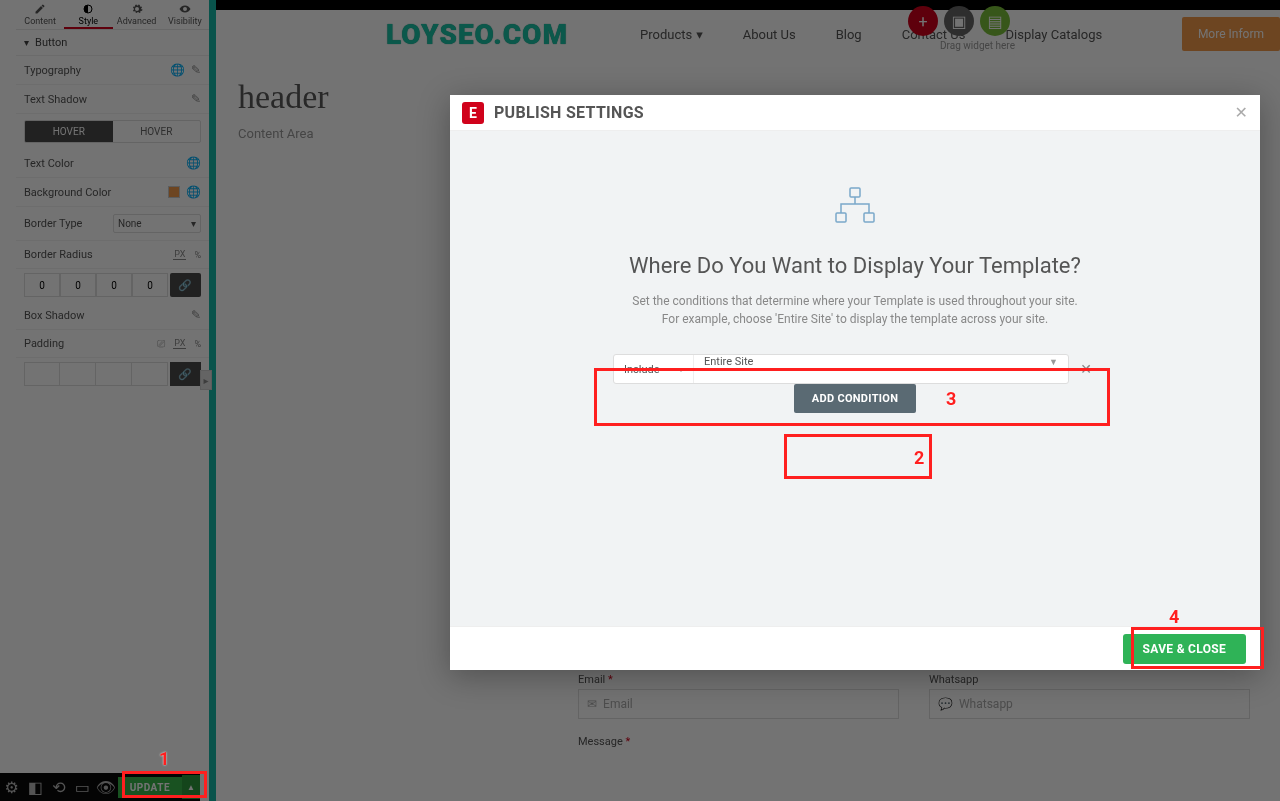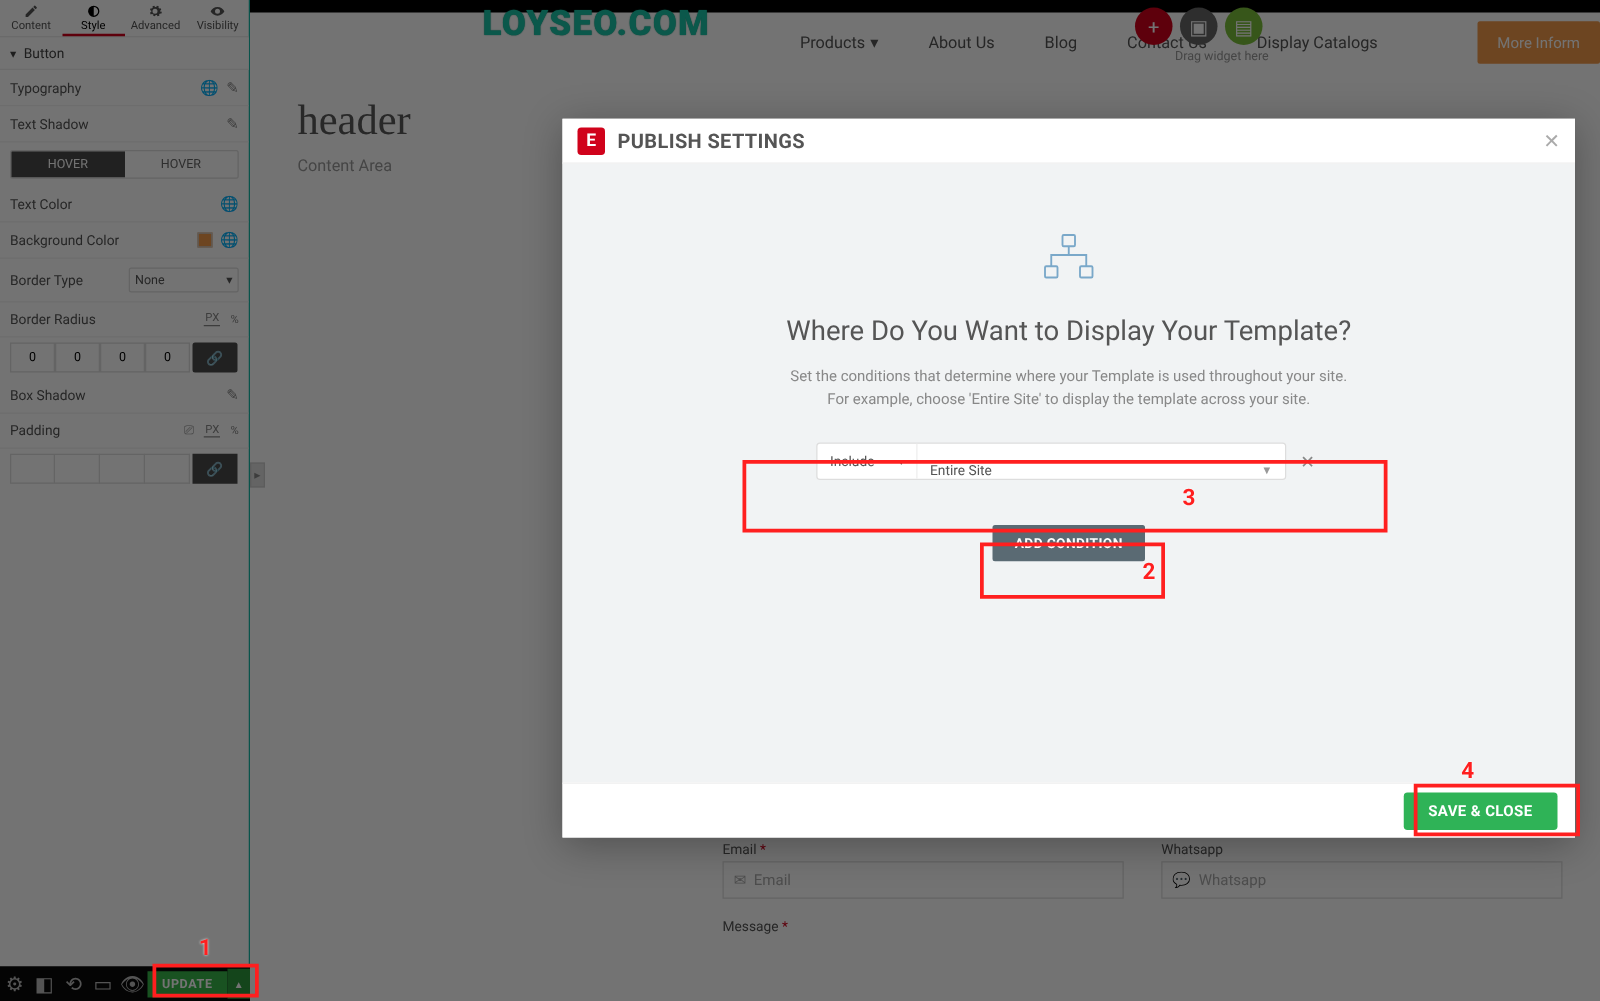--- a/index.html
+++ b/index.html
@@ -1,19 +1,19 @@
 <!DOCTYPE html>
 <html><head>
 <meta charset="utf-8">
 <style>
 *{margin:0;padding:0;box-sizing:border-box;font-family:Roboto,Arial,sans-serif}
 html,body{width:1280px;height:801px;overflow:hidden;background:#fff;position:relative}
 .overlay{position:absolute;inset:0;background:rgba(0,0,0,.55);z-index:50}
 
-.sidebar{position:absolute;left:0;top:0;width:200px;height:801px;background:#fff;border-right:1px solid #14b8a6;z-index:2;font-size:11px;color:#555}
+.sidebar{position:absolute;left:16px;top:0;width:200px;height:801px;background:#fff;border-right:7px solid #14b8a6;z-index:2;font-size:11px;color:#555}
 .tabs{display:flex;height:30px;border-bottom:1px solid #e6e6e6}
 .tabs .tab{flex:1;text-align:center;padding-top:3px}
 .tabs .tab svg{width:12px;height:12px;display:block;margin:0 auto 1px}
 .tabs .tab.active{border-bottom:2px solid #d0021b;color:#000}
 .tabs .lbl{font-size:9px}
 .crumb{display:flex;align-items:center;padding:6px 8px;border-bottom:1px solid #eee;background:#fff;font-size:11px;color:#444}
 .crumb .chev{margin-right:6px;font-size:10px}
 .row{display:flex;align-items:center;justify-content:space-between;padding:7px 8px;border-bottom:1px solid #f1f1f1}
 .row .iconcell{display:flex;gap:6px;align-items:center}
 .row .sw{width:12px;height:12px;background:#f2994a;border:1px solid #ccc}
@@ -33,21 +33,21 @@
 .rowhdr .right{display:flex;gap:8px;align-items:center;color:#888}
 .unitpx{font-size:9px;color:#888;border-bottom:1px solid #888;padding:0 1px}
 .footerbar{position:absolute;left:0;bottom:0;width:200px;height:28px;background:#0b0b0b;display:flex;align-items:center;z-index:3}
 .footerbar .fi{width:24px;height:28px;color:#bbb;display:flex;align-items:center;justify-content:center}
 .footerbar .update{margin-left:auto;display:flex;align-items:center}
 .footerbar .upbtn{background:#39b54a;color:#fff;font-size:10px;font-weight:700;padding:5px 12px;border:none;letter-spacing:.5px}
 .footerbar .upcaret{background:#2e9a3d;color:#fff;width:18px;height:24px;display:flex;align-items:center;justify-content:center;font-size:8px}
 
 .canvas{position:absolute;left:200px;top:0;right:0;height:801px;background:#fff;z-index:1}
 .topblack{height:10px;background:#000}
-.watermark{position:absolute;left:386px;top:2px;font-size:28px;font-weight:900;letter-spacing:1px;color:#19c4a6;text-shadow:0 0 1px #0a7a66;z-index:4}
+.watermark{position:absolute;left:386px;top:18px;font-size:28px;font-weight:900;letter-spacing:1px;color:#19c4a6;text-shadow:0 0 1px #0a7a66;z-index:4}
 .navbar{height:48px;display:flex;align-items:center;gap:40px;padding-left:440px;color:#555;font-size:13px}
 .navbar .mi{display:flex;align-items:center;gap:4px}
 .navbar .cta{margin-left:auto;background:#f2994a;color:#fff;font-size:12px;padding:10px 16px;border-radius:2px}
 .previewbody{padding:0 30px;color:#666}
 .phdr{font-family:Liberation Serif, serif;font-size:34px;color:#5a5a5a;margin:20px 0 10px 8px}
 .cazone{color:#999;font-size:13px;margin-left:8px}
 .chips{position:absolute;left:708px;top:-4px;display:flex;gap:6px}
 .chip{width:30px;height:30px;border-radius:50%;display:flex;align-items:center;justify-content:center;color:#fff;font-size:16px}
 .chipr{background:#d0021b}.chipg1{background:#666}.chipg2{background:#7bbf3a}
 .dwh{position:absolute;left:740px;top:30px;font-size:10px;color:#999}
@@ -61,26 +61,26 @@
 
 .modal{position:absolute;left:450px;top:95px;width:810px;height:575px;background:#fff;z-index:100;display:flex;flex-direction:column;box-shadow:0 6px 30px rgba(0,0,0,.3)}
 .mhdr{height:36px;background:#fff;border-bottom:1px solid #eee;display:flex;align-items:center;padding:0 12px}
 .mhdr .badge{width:22px;height:22px;background:#d0021b;color:#fff;border-radius:3px;display:flex;align-items:center;justify-content:center;margin-right:10px;font-weight:700;font-size:14px}
 .mhdr .mtitle{font-size:16px;font-weight:700;color:#555;letter-spacing:.3px}
 .mhdr .mclose{margin-left:auto;color:#aaa;font-size:16px;cursor:pointer}
 .mbody{flex:1;background:#f1f3f4;display:flex;flex-direction:column;align-items:center;padding-top:56px}
 .mbody .diag{color:#7aa8c9;margin-bottom:28px}
 .mbody h2{font-size:22px;color:#555;font-weight:400;margin-bottom:14px}
 .mbody p{font-size:12px;color:#888;text-align:center;line-height:1.5;margin-bottom:26px}
-.condrow{display:flex;align-items:flex-end;background:#fff;border:1px solid #ddd;border-radius:3px;width:376px;height:30px}
+.condrow{display:flex;align-items:flex-start;background:#fff;border:1px solid #ddd;border-radius:3px;width:456px;height:30px}
 .condrow .incl{width:80px;padding:0 10px;font-size:11px;color:#555;border-right:1px solid #eee;display:flex;align-items:center;justify-content:space-between;height:100%}
 .condrow .scope{flex:1;padding:0 10px;font-size:11px;color:#555;display:flex;align-items:center;justify-content:space-between}
 .condrow .scope .car{color:#999;font-size:9px}
 .condx{width:22px;text-align:center;color:#888;font-size:14px;margin-left:6px}
-.addc{margin-top:36px}
+.addc{}
 .addc button{background:#5a6a73;border:none;color:#fff;font-size:11px;font-weight:700;padding:8px 18px;letter-spacing:.3px;border-radius:2px}
 .mfoot{height:44px;background:#fff;border-top:1px solid #eee;display:flex;align-items:center;justify-content:flex-end;padding:0 14px}
 .mfoot button{background:#2fb357;border:none;color:#fff;font-size:12px;font-weight:700;padding:8px 20px;border-radius:3px;letter-spacing:.3px}
 
 .ann{position:absolute;border:3px solid #ff1f1f;z-index:200;pointer-events:none}
 .annlbl{position:absolute;color:#ff1f1f;font-weight:700;font-size:18px;z-index:201;text-shadow:0 0 2px #fff}
 </style>
 </head>
 <body>
 

